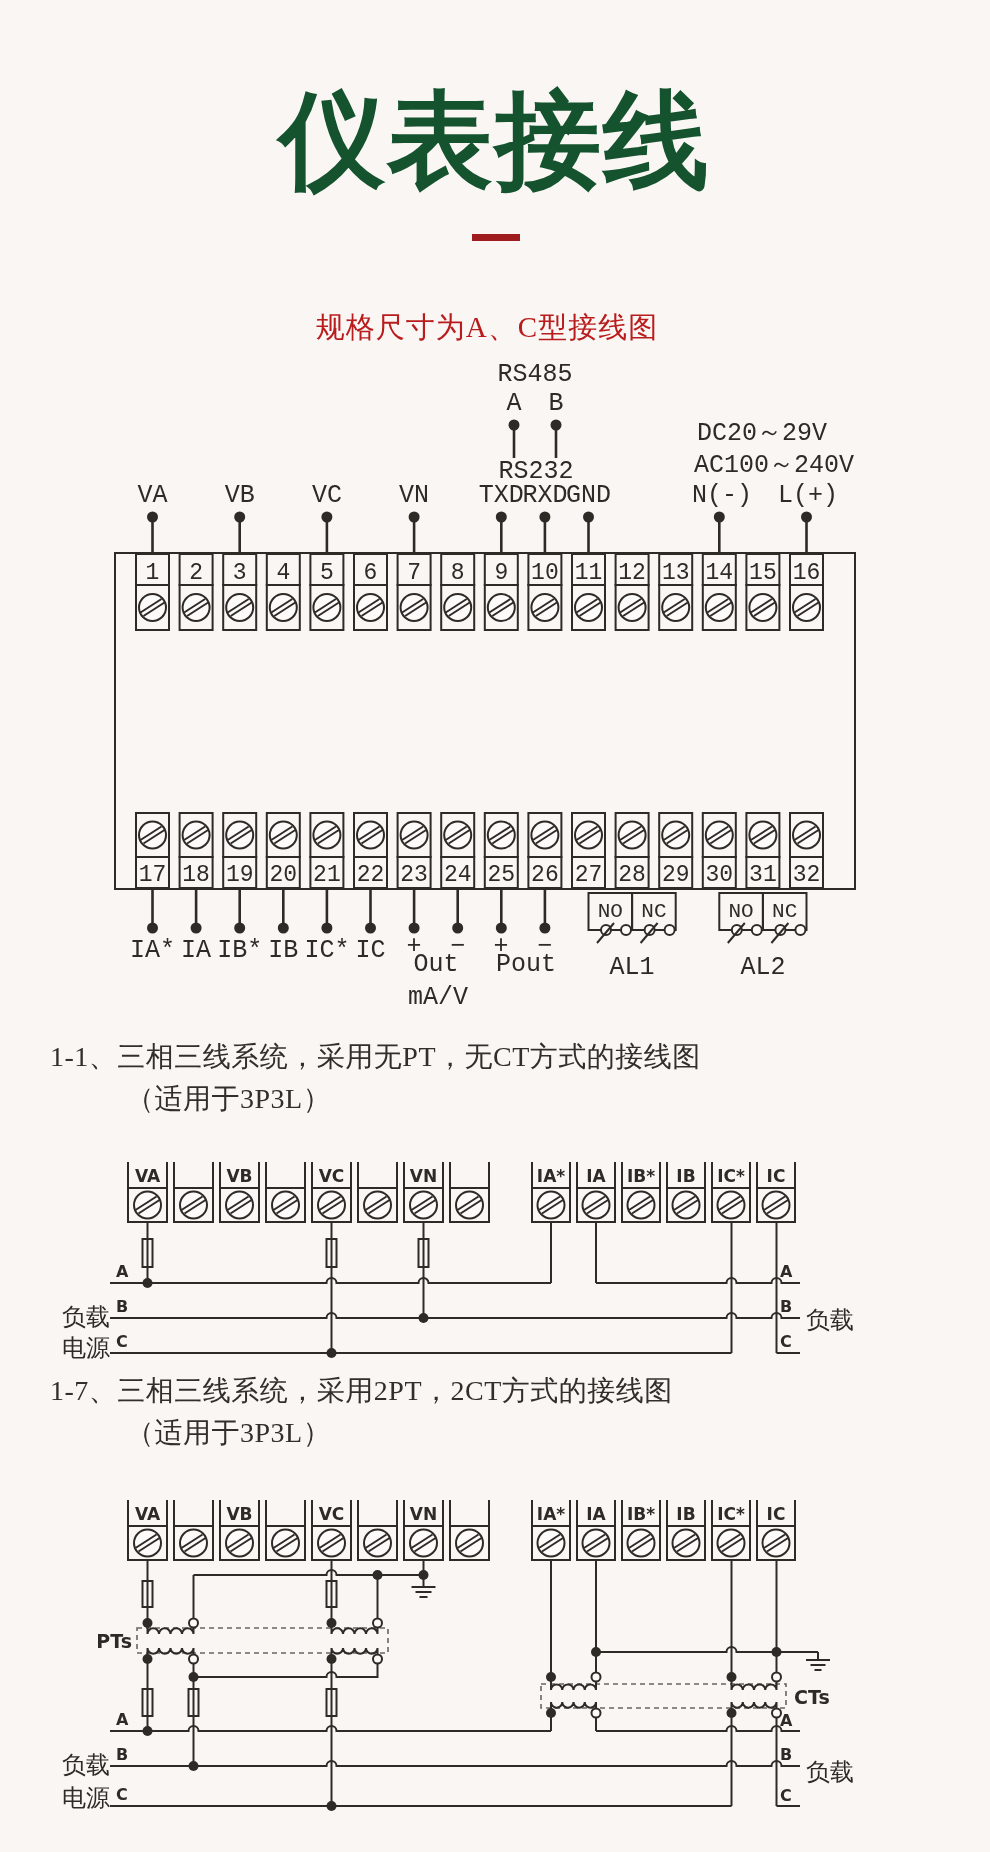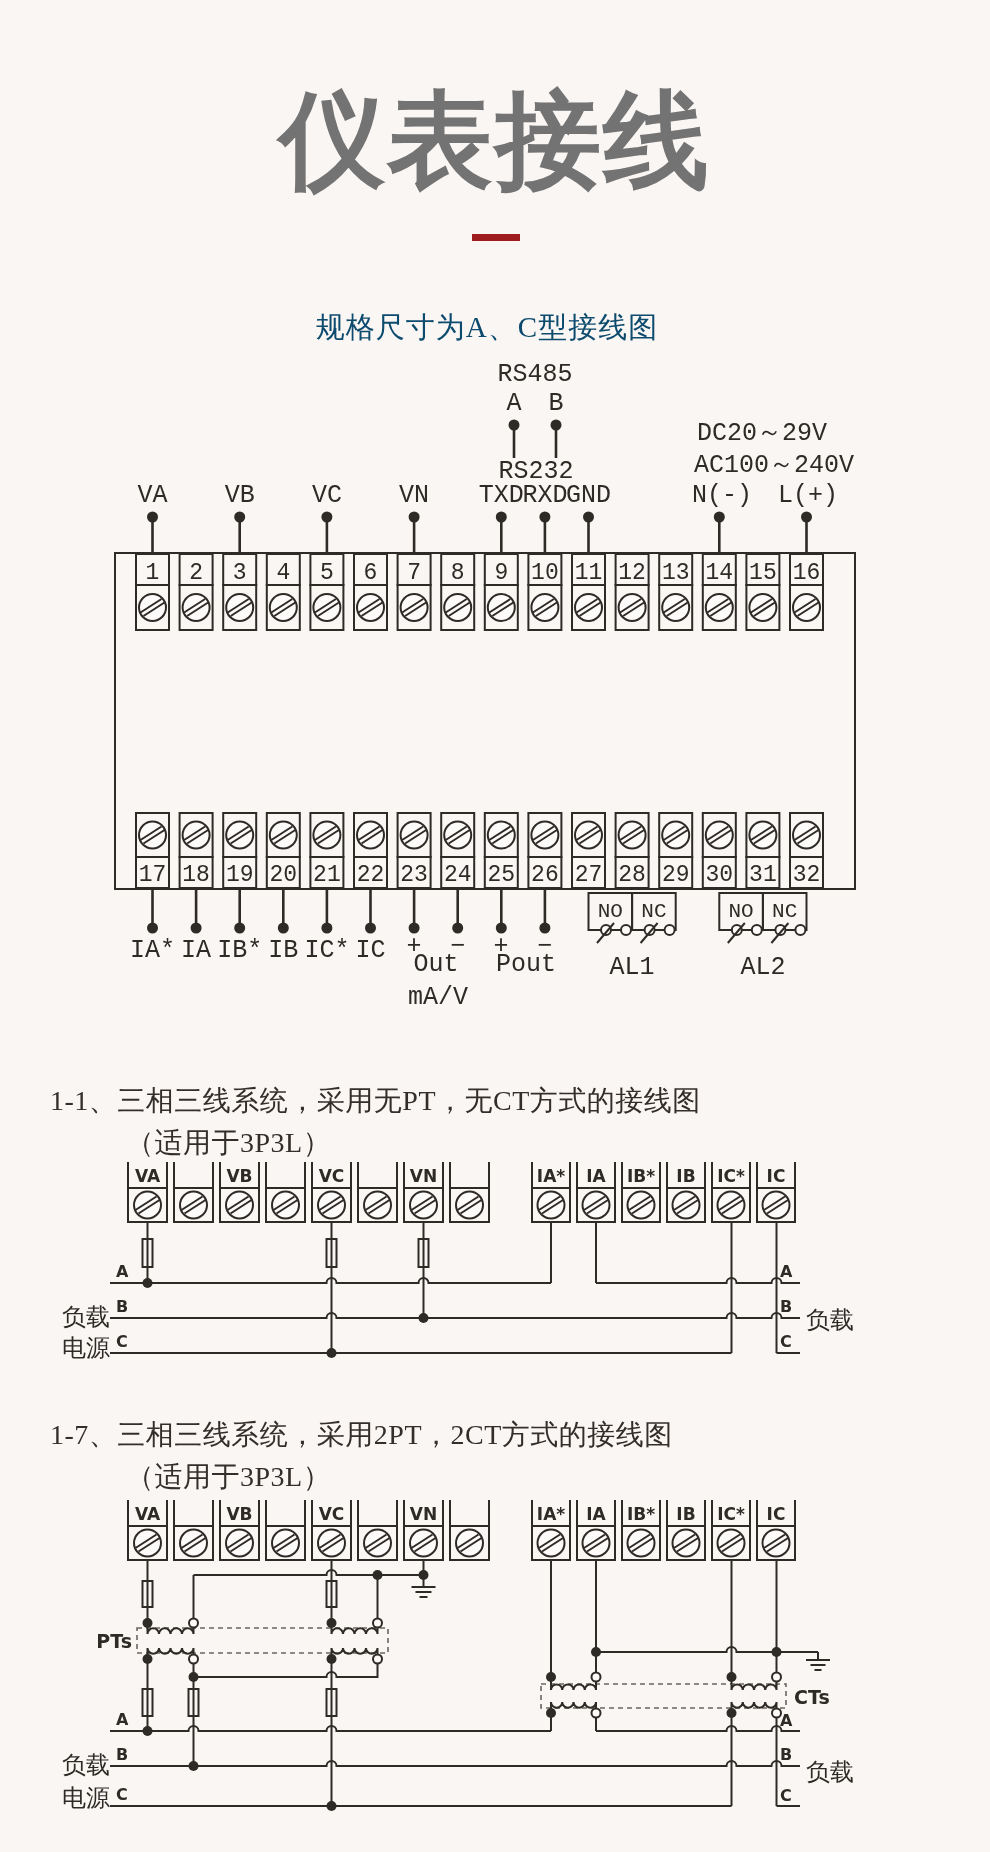--- a/index.html
+++ b/index.html
@@ -8,31 +8,31 @@
     background:#faf6f4;
     font-family:"Liberation Serif", serif;
     color:#2e2a26;
     overflow:hidden;
   }
   .abs{position:absolute;}
   #page-title{
     left:0;right:0;top:70px;text-align:center;
     font-family:"Liberation Sans", sans-serif;
     font-weight:900;font-size:106px;letter-spacing:2px;
-    color:#737373;
+    color:#14532d;
   }
   #red-dash{
     left:472px;top:234px;width:48px;height:7px;background:#9e1b1e;
   }
   #subtitle{
     left:0;right:16px;top:308px;text-align:center;
-    font-size:29px;color:#0c4a6e;letter-spacing:1px;
+    font-size:29px;color:#b91c1c;letter-spacing:1px;
   }
   .section-heading{
-    font-size:28px;color:#332e2a;letter-spacing:0.5px;white-space:nowrap;margin-top:44px;
+    font-size:28px;color:#332e2a;letter-spacing:0.5px;white-space:nowrap;
   }
   svg text{fill:#2e2a26;}
   .t-mono{font-family:"Liberation Mono", monospace;font-size:25px;}
   .t-mono-sm{font-family:"Liberation Mono", monospace;font-size:21px;}
   .t-num{font-family:"Liberation Mono", monospace;font-size:23px;}
   .t-term{font-family:"DejaVu Sans", sans-serif;font-size:17px;font-weight:700;}
   .t-phase{font-family:"DejaVu Sans", sans-serif;font-size:16px;font-weight:700;}
   .t-cjk{font-family:"Liberation Serif", serif;font-size:24px;}
   .t-pt{font-family:"DejaVu Sans", sans-serif;font-size:19px;font-weight:700;}
   .wire{stroke:#2e2a26;stroke-width:2;fill:none;}

